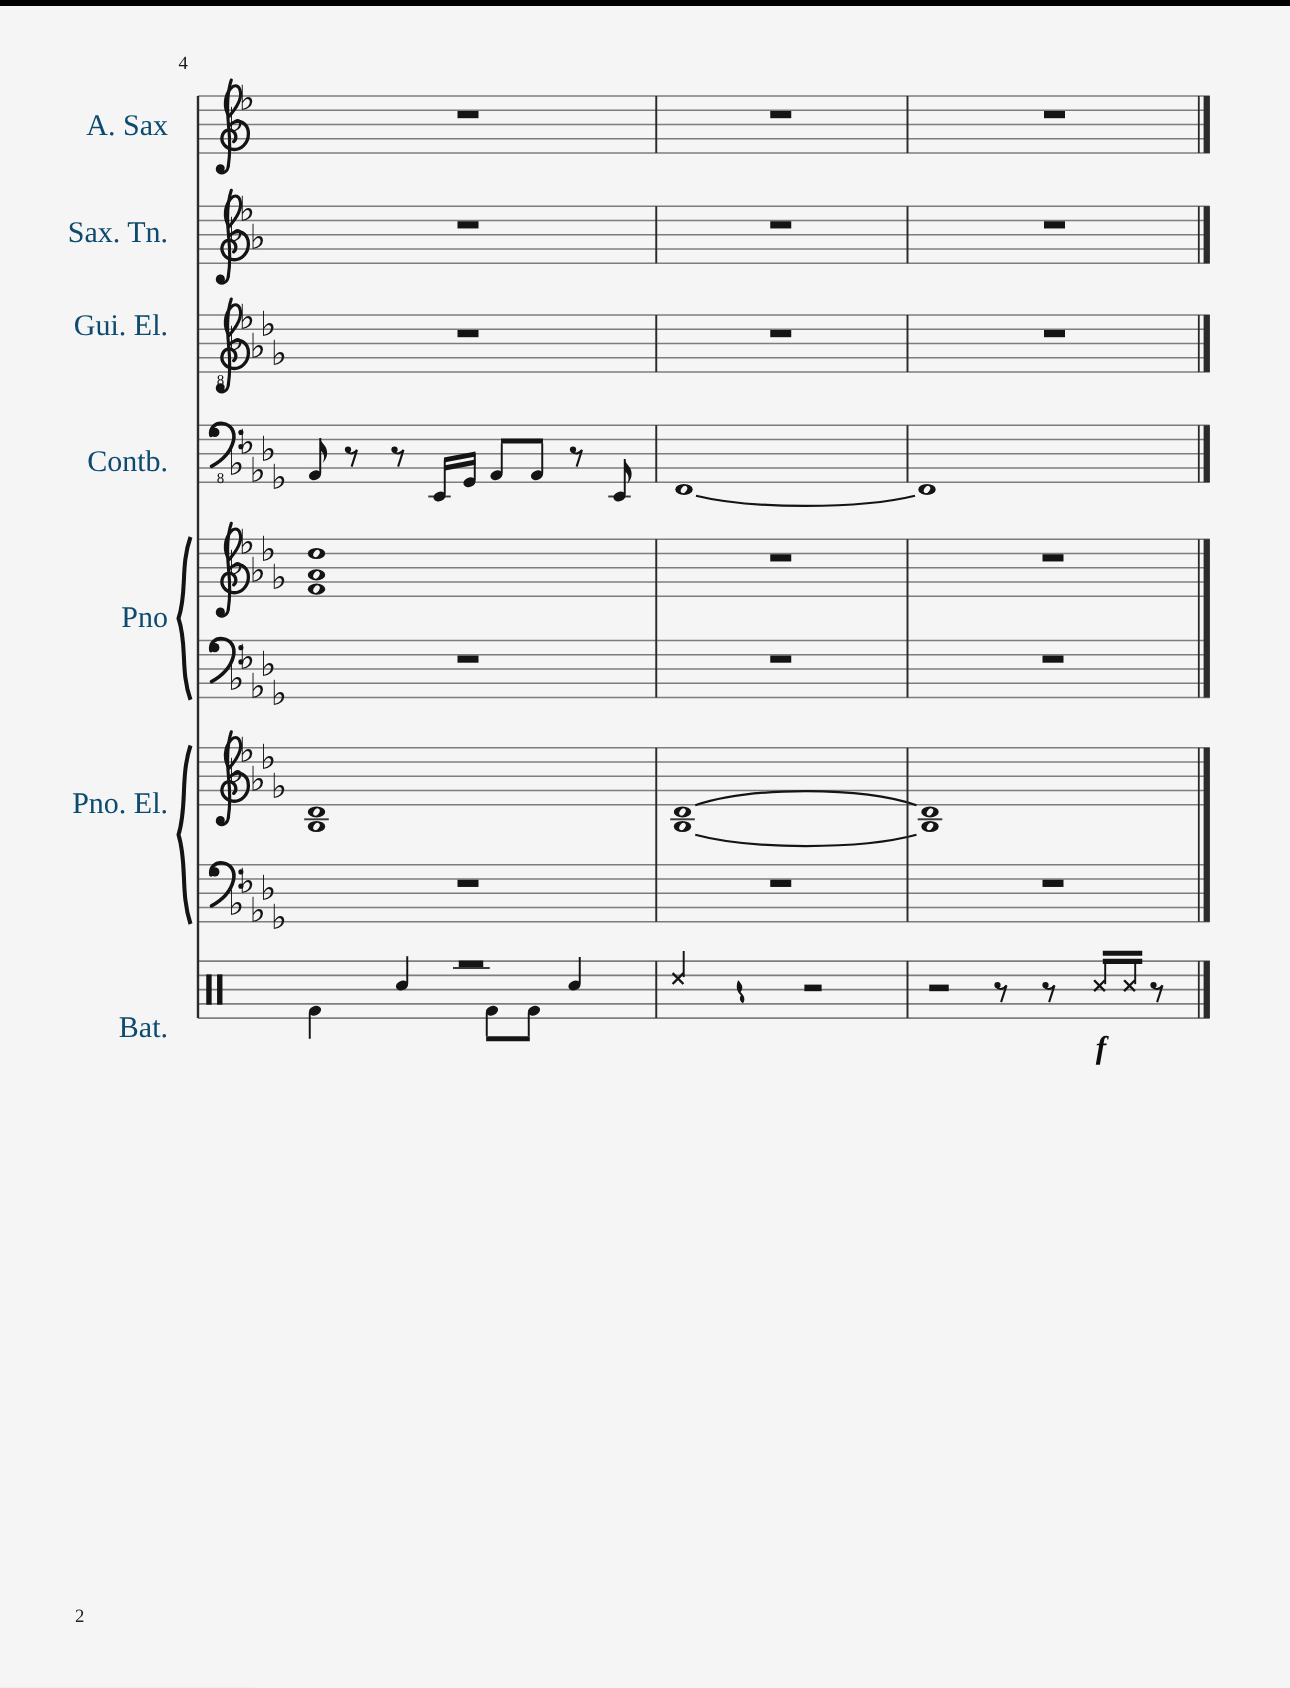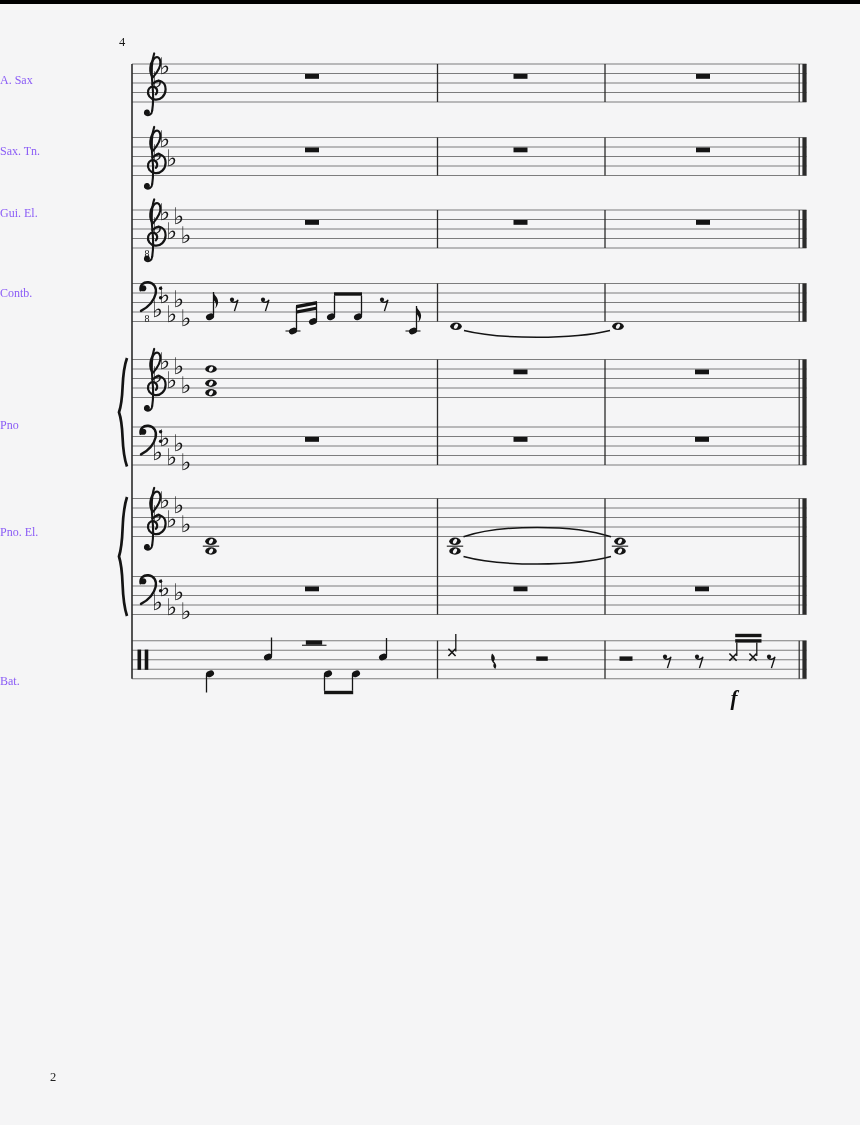--- a/index.html
+++ b/index.html
@@ -1,21 +1,21 @@
 <!DOCTYPE html>
 <html><head>
 <meta charset="utf-8">
 <style>
   html,body{margin:0;padding:0;background:#e8e8e8;}
   .page{position:relative;width:860px;height:1125px;background:#f5f5f6;overflow:hidden;
         font-family:"Liberation Serif","DejaVu Serif",serif;color:#111;}
   .top-strip{position:absolute;left:0;top:0;width:860px;height:4px;background:#000;}
   .score-svg{position:absolute;left:0;top:0;}
-  .inst-label{position:absolute;left:0;width:112px;text-align:left;font-size:12px;
-              color:#8b5cf6;white-space:nowrap;}
+  .inst-label{position:absolute;left:0;width:112px;text-align:right;font-size:20px;
+              color:#0c4a6e;white-space:nowrap;}
   .measure-number{position:absolute;left:119px;top:35px;width:24px;font-size:12.5px;color:#151515;}
   .page-number{position:absolute;left:50px;top:1070px;width:20px;font-size:12.5px;color:#222;}
   .dynamic-f{position:absolute;left:718px;top:686px;width:32px;text-align:center;
              font-style:italic;font-weight:700;font-size:21px;color:#0d0d0d;}
 </style>
 </head>
 <body>
 
 <div class="page">
   <div class="top-strip"></div>
@@ -290,21 +290,21 @@
       <line x1="605" y1="640.7" x2="605" y2="678.7" stroke="#2b2b2b" stroke-width="1.3"></line>
       <line x1="799.2" y1="640.7" x2="799.2" y2="678.7" stroke="#2b2b2b" stroke-width="1.2"></line>
       <rect x="802.4" y="640.7" width="4.2" height="38" fill="#2b2b2b"></rect>
     </svg>
 
   <div class="measure-number">4</div>
 
   <div class="inst-label" style="top:73px">A. Sax</div>
   <div class="inst-label" style="top:144px">Sax. Tn.</div>
   <div class="inst-label" style="top:206px">Gui. El.</div>
-  <div class="inst-label" style="top:286px">Contb.</div>
-  <div class="inst-label" style="top:418px">Pno</div>
+  <div class="inst-label" style="top:297px">Contb.</div>
+  <div class="inst-label" style="top:401px">Pno</div>
   <div class="inst-label" style="top:525px">Pno. El.</div>
   <div class="inst-label" style="top:674px">Bat.</div>
 
   <div class="dynamic-f">f</div>
 
   <div class="page-number">2</div>
 </div>
 
 </body></html>

